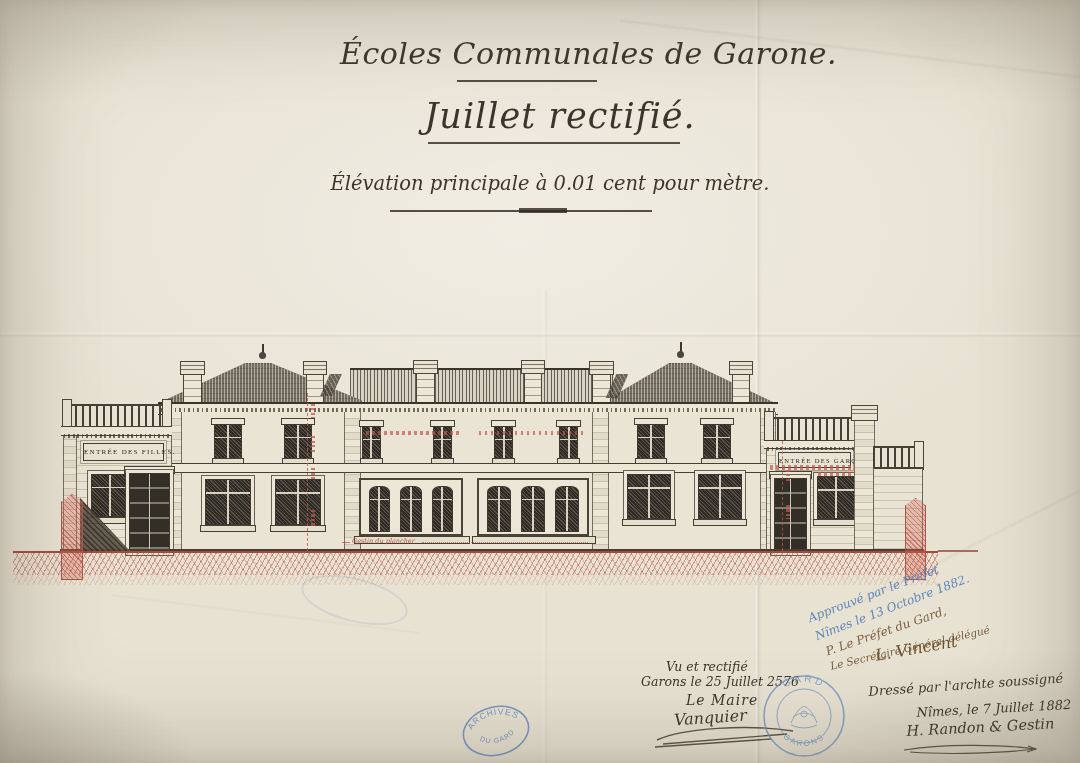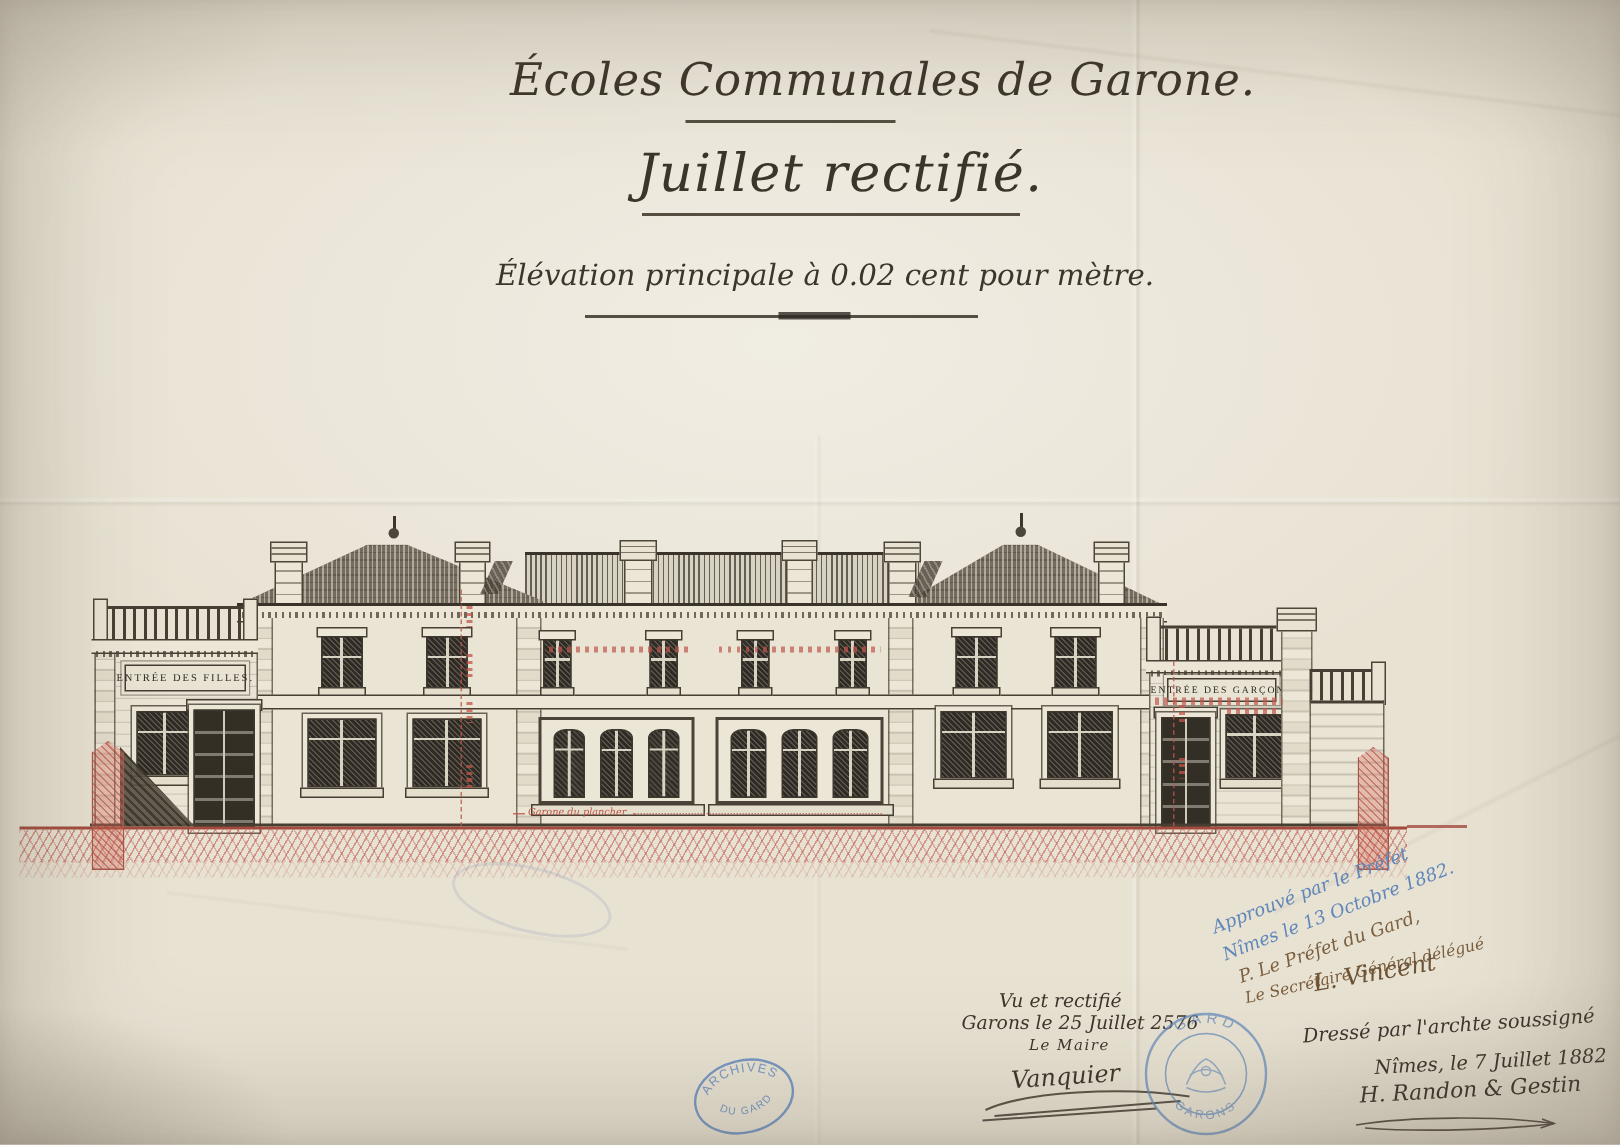--- a/index.html
+++ b/index.html
@@ -67,21 +67,21 @@
     clip-path:polygon(0 0, 100% 100%, 0 100%);}
   .ground{position:absolute;border-top:2px solid #a24b3d;
     background-image:
       repeating-linear-gradient(120deg, rgba(188,75,62,.5) 0 1px, transparent 1px 4.5px),
       repeating-linear-gradient(60deg, rgba(188,75,62,.33) 0 1px, transparent 1px 6.5px);}
   .rvline{position:absolute;width:0;border-left:1px dashed #c0554a;opacity:.8;}
   .rfig{position:absolute;width:4px;background-image:repeating-linear-gradient(180deg,#c0554a 0 2px, transparent 2px 4.5px);opacity:.75;}
   .rrow{position:absolute;height:4px;background-image:repeating-linear-gradient(90deg,#c0554a 0 2.5px, transparent 2.5px 6px);opacity:.7;}
   .plaque{position:absolute;background:#e9e3d3;border:1px solid #443e34;box-shadow:0 0 0 2px #e9e3d3, 0 0 0 2.8px rgba(68,62,52,.5);
     font-family:"Liberation Serif", serif;font-size:7px;letter-spacing:1.3px;color:#2e2a24;
-    display:flex;align-items:center;justify-content:center;white-space:nowrap;}
+    display:flex;align-items:center;justify-content:flex-start;white-space:nowrap;}
   .crease{position:absolute;pointer-events:none;}
   #vignette{position:absolute;inset:0;pointer-events:none;
     box-shadow:inset 0 0 90px 18px rgba(104,94,76,.30), inset 0 0 16px rgba(104,94,76,.18);}
   .stampsvg{position:absolute;}
   .ghost{position:absolute;border:2px solid rgba(95,115,160,.14);border-radius:50%;transform:rotate(14deg);}
 </style>
 </head>
 <body>
 
 <div id="paper">
@@ -93,21 +93,21 @@
   <div class="crease" style="left:848px;top:606px;width:270px;height:5px;background:linear-gradient(180deg,transparent,rgba(125,115,95,.28),transparent);transform:rotate(-27deg);transform-origin:left top;opacity:.3;"></div>
   <div class="crease" style="left:110px;top:612px;width:310px;height:4px;background:linear-gradient(180deg,transparent,rgba(125,115,95,.22),transparent);transform:rotate(7deg);opacity:.3;"></div>
 
   <div>
     <div class="hw" style="left:340px;top:36px;width:430px;text-align:center;font-size:30px;letter-spacing:.5px;">Écoles Communales de Garone.</div>
     <div class="rule" style="left:457px;top:80px;width:140px;"></div>
 
     <div class="hw" style="left:420px;top:96px;width:280px;text-align:center;font-size:35px;letter-spacing:1px;">Juillet rectifié.</div>
     <div class="rule" style="left:428px;top:142px;width:252px;"></div>
 
-    <div class="hw" style="left:330px;top:172px;width:440px;text-align:center;font-size:19.5px;">Élévation principale à 0.02 cent pour mètre.</div>
+    <div class="hw" style="left:330px;top:172px;width:440px;text-align:center;font-size:19.5px;">Élévation principale à 0.01 cent pour mètre.</div>
     <div class="rule" style="left:390px;top:210px;width:262px;height:1.6px;"></div>
     <div class="rule" style="left:519px;top:208px;width:48px;height:5px;background:#2e2820;opacity:.8;"></div>
   </div>
 
   <div>
 
     <div class="roofband" style="left:350px;top:368px;width:264px;height:34px;"></div>
     <div class="hip" style="left:164px;top:363px;width:198px;height:40px;"></div>
     <div class="hip" style="left:602px;top:363px;width:172px;height:42px;clip-path:polygon(39% 0, 52% 0, 100% 94%, 100% 100%, 0 100%, 0 94%);"></div>
 
@@ -233,21 +233,21 @@
     <div class="rfig" style="left:311px;top:468px;height:14px;"></div>
     <div class="rfig" style="left:311px;top:510px;height:16px;"></div>
     <div class="rfig" style="left:786px;top:470px;height:12px;"></div>
     <div class="rfig" style="left:786px;top:505px;height:14px;"></div>
     <div class="rrow" style="left:366px;top:431px;width:96px;"></div>
     <div class="rrow" style="left:479px;top:431px;width:108px;"></div>
     <div class="rrow" style="left:770px;top:465px;width:85px;height:5px;"></div>
     <div class="rrow" style="left:818px;top:472px;width:36px;"></div>
 
     <div class="abs" style="left:342px;top:542px;width:8px;height:1px;background:#bf5244;opacity:.8;"></div>
-    <div class="hw" style="left:352px;top:537px;font-size:6.5px;color:#bf5244;">Garone du plancher</div>
+    <div class="hw" style="left:352px;top:537px;font-size:6.5px;color:#bf5244;">Gestin du plancher</div>
     <div class="abs" style="left:422px;top:542px;width:166px;height:0;border-top:1px dotted #bf5244;opacity:.7;"></div>
 
     <div class="ground" style="left:13px;top:551px;width:925px;height:22px;"></div>
     <div class="ground" style="left:13px;top:573px;width:925px;height:12px;border-top:none;opacity:.35;"></div>
     <div class="abs" style="left:938px;top:550px;width:40px;height:2px;background:#a24b3d;opacity:.8;"></div>
 
     <div class="buttress" style="left:80px;top:498px;width:50px;height:53px;"></div>
     <div class="pinkpillar" style="left:61px;top:494px;width:20px;height:84px;"></div>
     <div class="pinkpillar" style="left:905px;top:498px;width:19px;height:80px;"></div>
   </div>
@@ -258,21 +258,21 @@
     <div class="hw" style="left:806px;top:612px;font-size:12px;color:#5f87ba;transform:rotate(-21deg);transform-origin:left top;">Approuvé par le Préfet</div>
     <div class="hw" style="left:813px;top:630px;font-size:12px;color:#5f87ba;transform:rotate(-21deg);transform-origin:left top;">Nîmes le 13 Octobre 1882.</div>
     <div class="hw" style="left:824px;top:645px;font-size:12px;color:#7b5f3e;transform:rotate(-19deg);transform-origin:left top;">P. Le Préfet du Gard,</div>
     <div class="hw" style="left:829px;top:660px;font-size:10.5px;color:#7b5f3e;transform:rotate(-13deg);transform-origin:left top;">Le Secrétaire Général délégué</div>
     <div class="hw" style="left:874px;top:646px;font-size:16px;color:#6d5334;transform:rotate(-10deg);transform-origin:left top;">L. Vincent</div>
   </div>
 
   <div>
     <div class="hw" style="left:666px;top:659px;font-size:12.5px;">Vu et rectifié</div>
     <div class="hw" style="left:641px;top:674px;font-size:12.5px;">Garons le 25 Juillet 2576</div>
-    <div class="hw" style="left:686px;top:692px;font-size:10px;letter-spacing:1px;">Le Maire</div>
+    <div class="hw" style="left:686px;top:692px;font-size:14px;letter-spacing:1px;">Le Maire</div>
     <div class="hw" style="left:674px;top:708px;font-size:16px;transform:rotate(-4deg);">Vanquier</div>
     <svg class="stampsvg" style="left:653px;top:718px;" width="148" height="32" viewBox="0 0 148 32">
       <g fill="none" stroke="#4a4237" stroke-width="1.4" opacity=".9">
         <path d="M4 22 C 30 10 95 6 140 13"></path>
         <path d="M10 26 L 134 16"></path>
         <path d="M2 29 L 118 21"></path>
       </g>
     </svg>
   </div>
 

